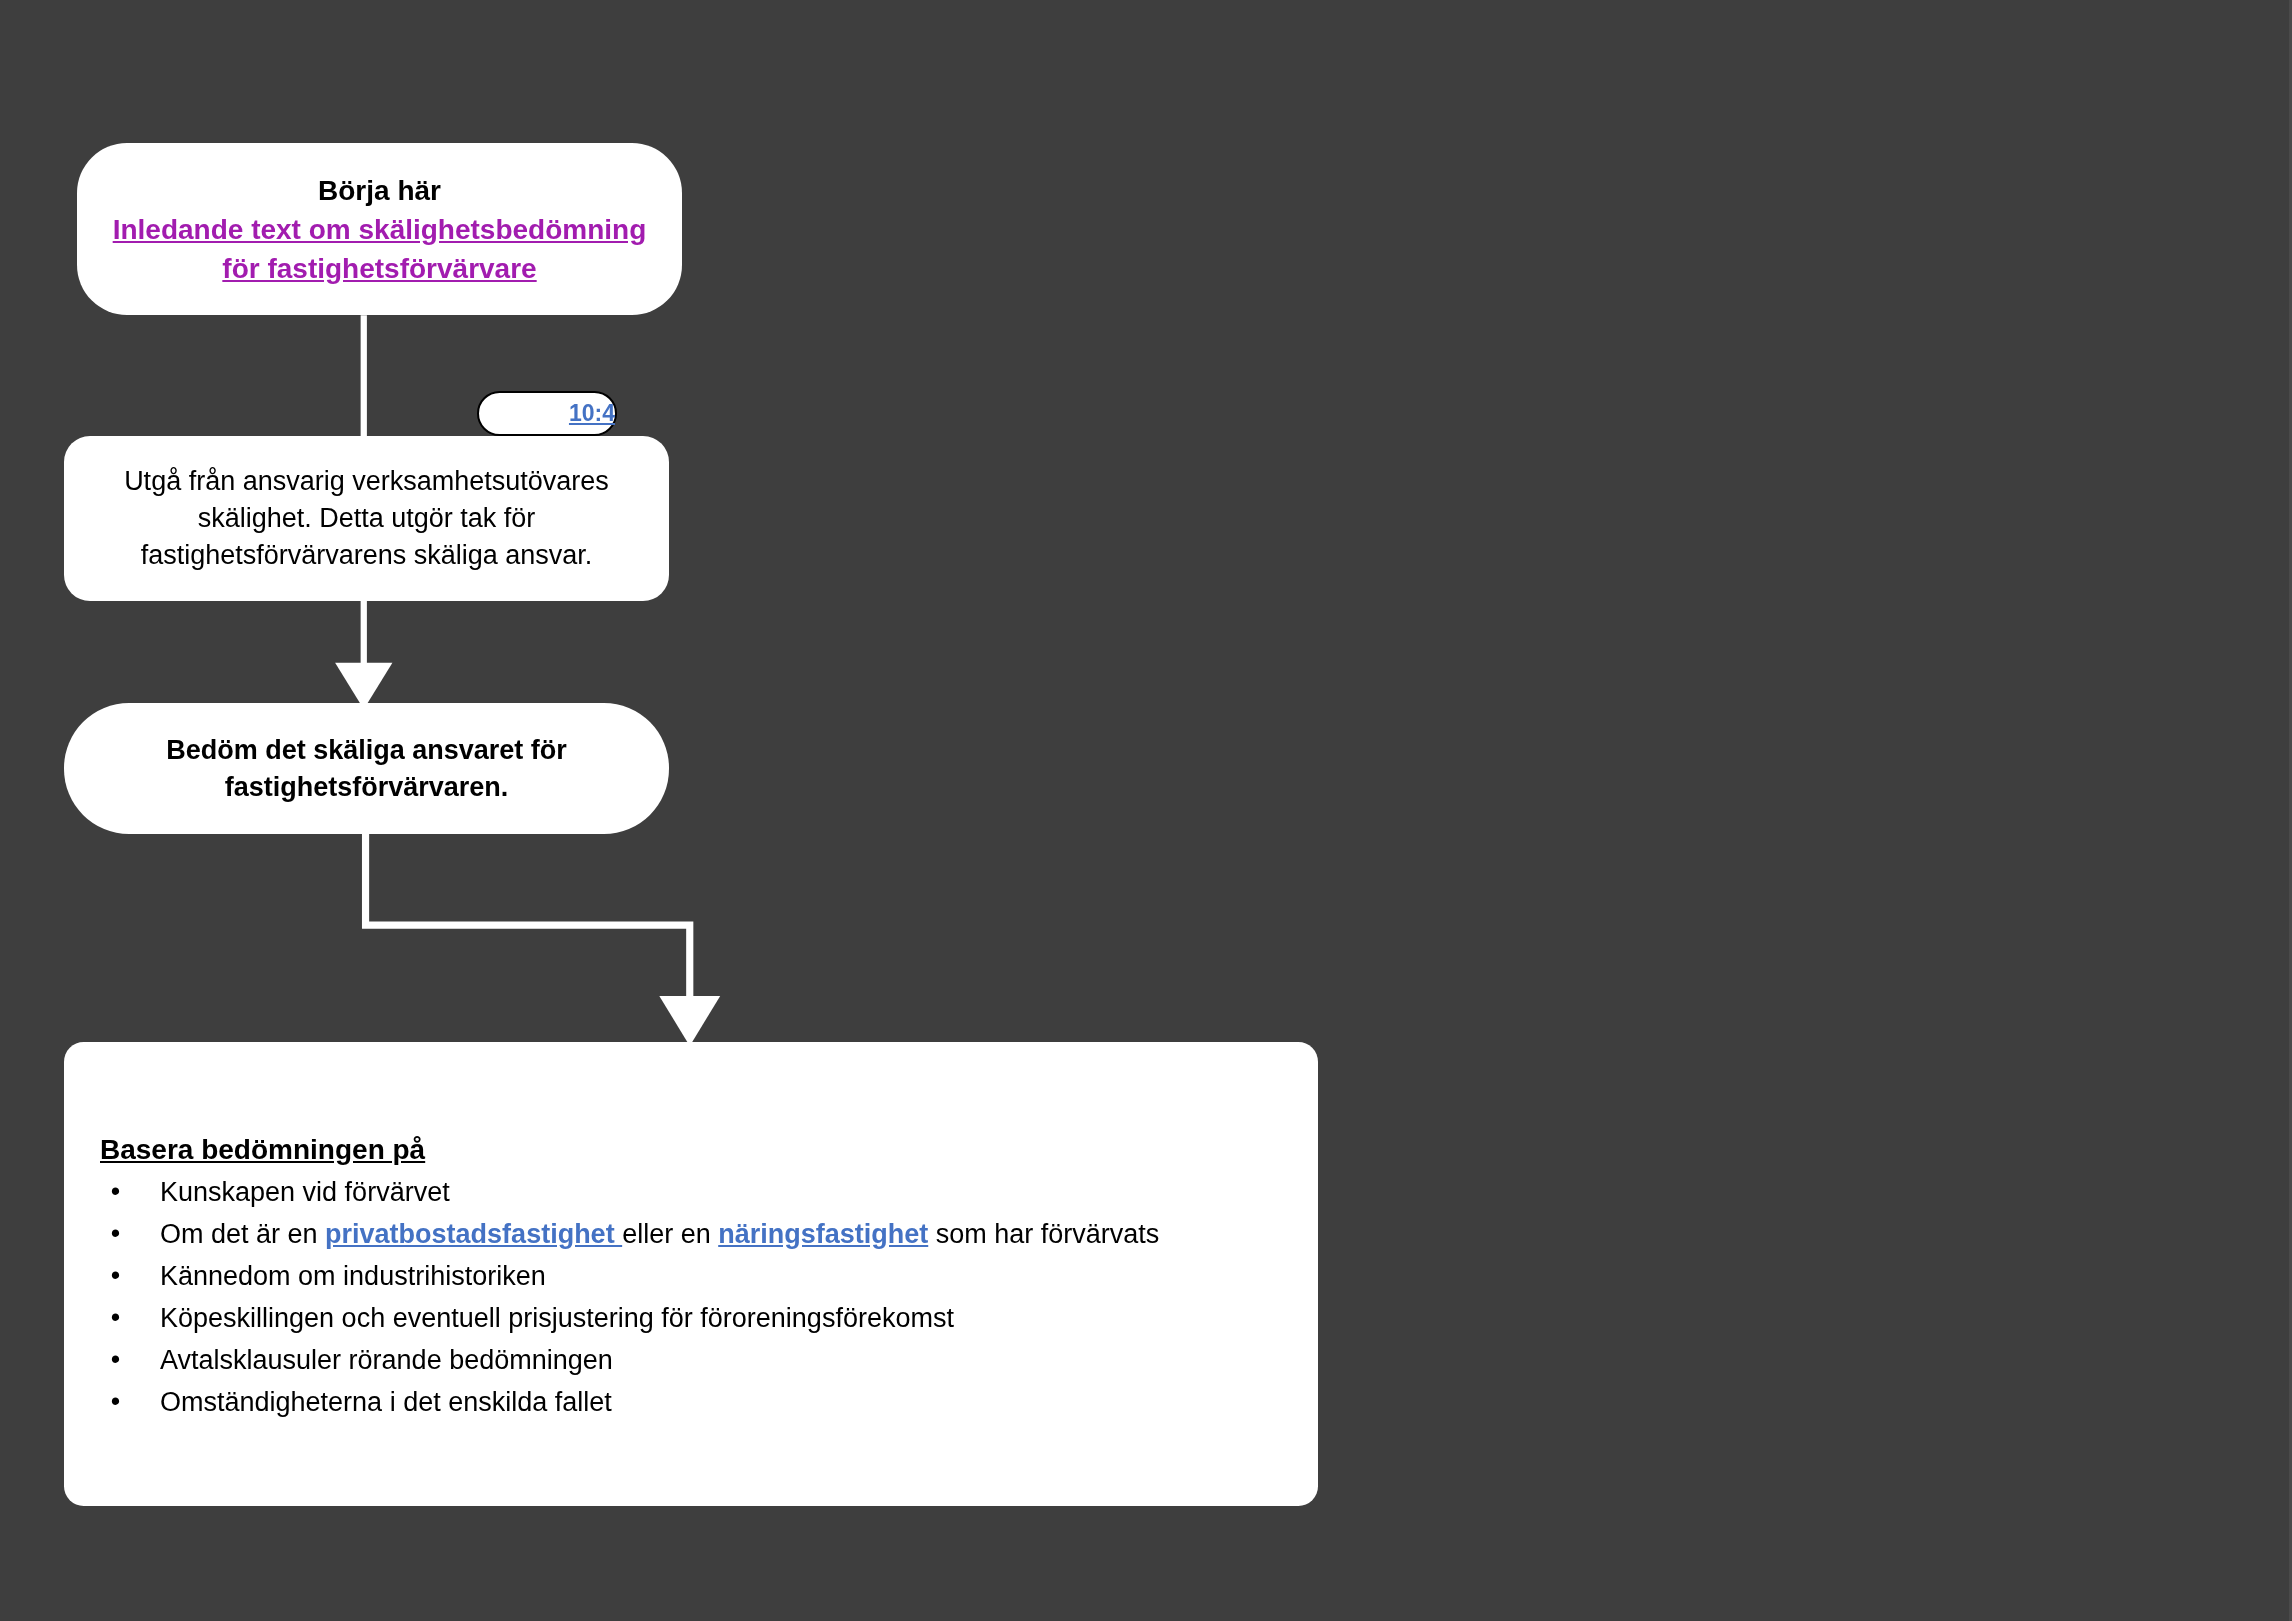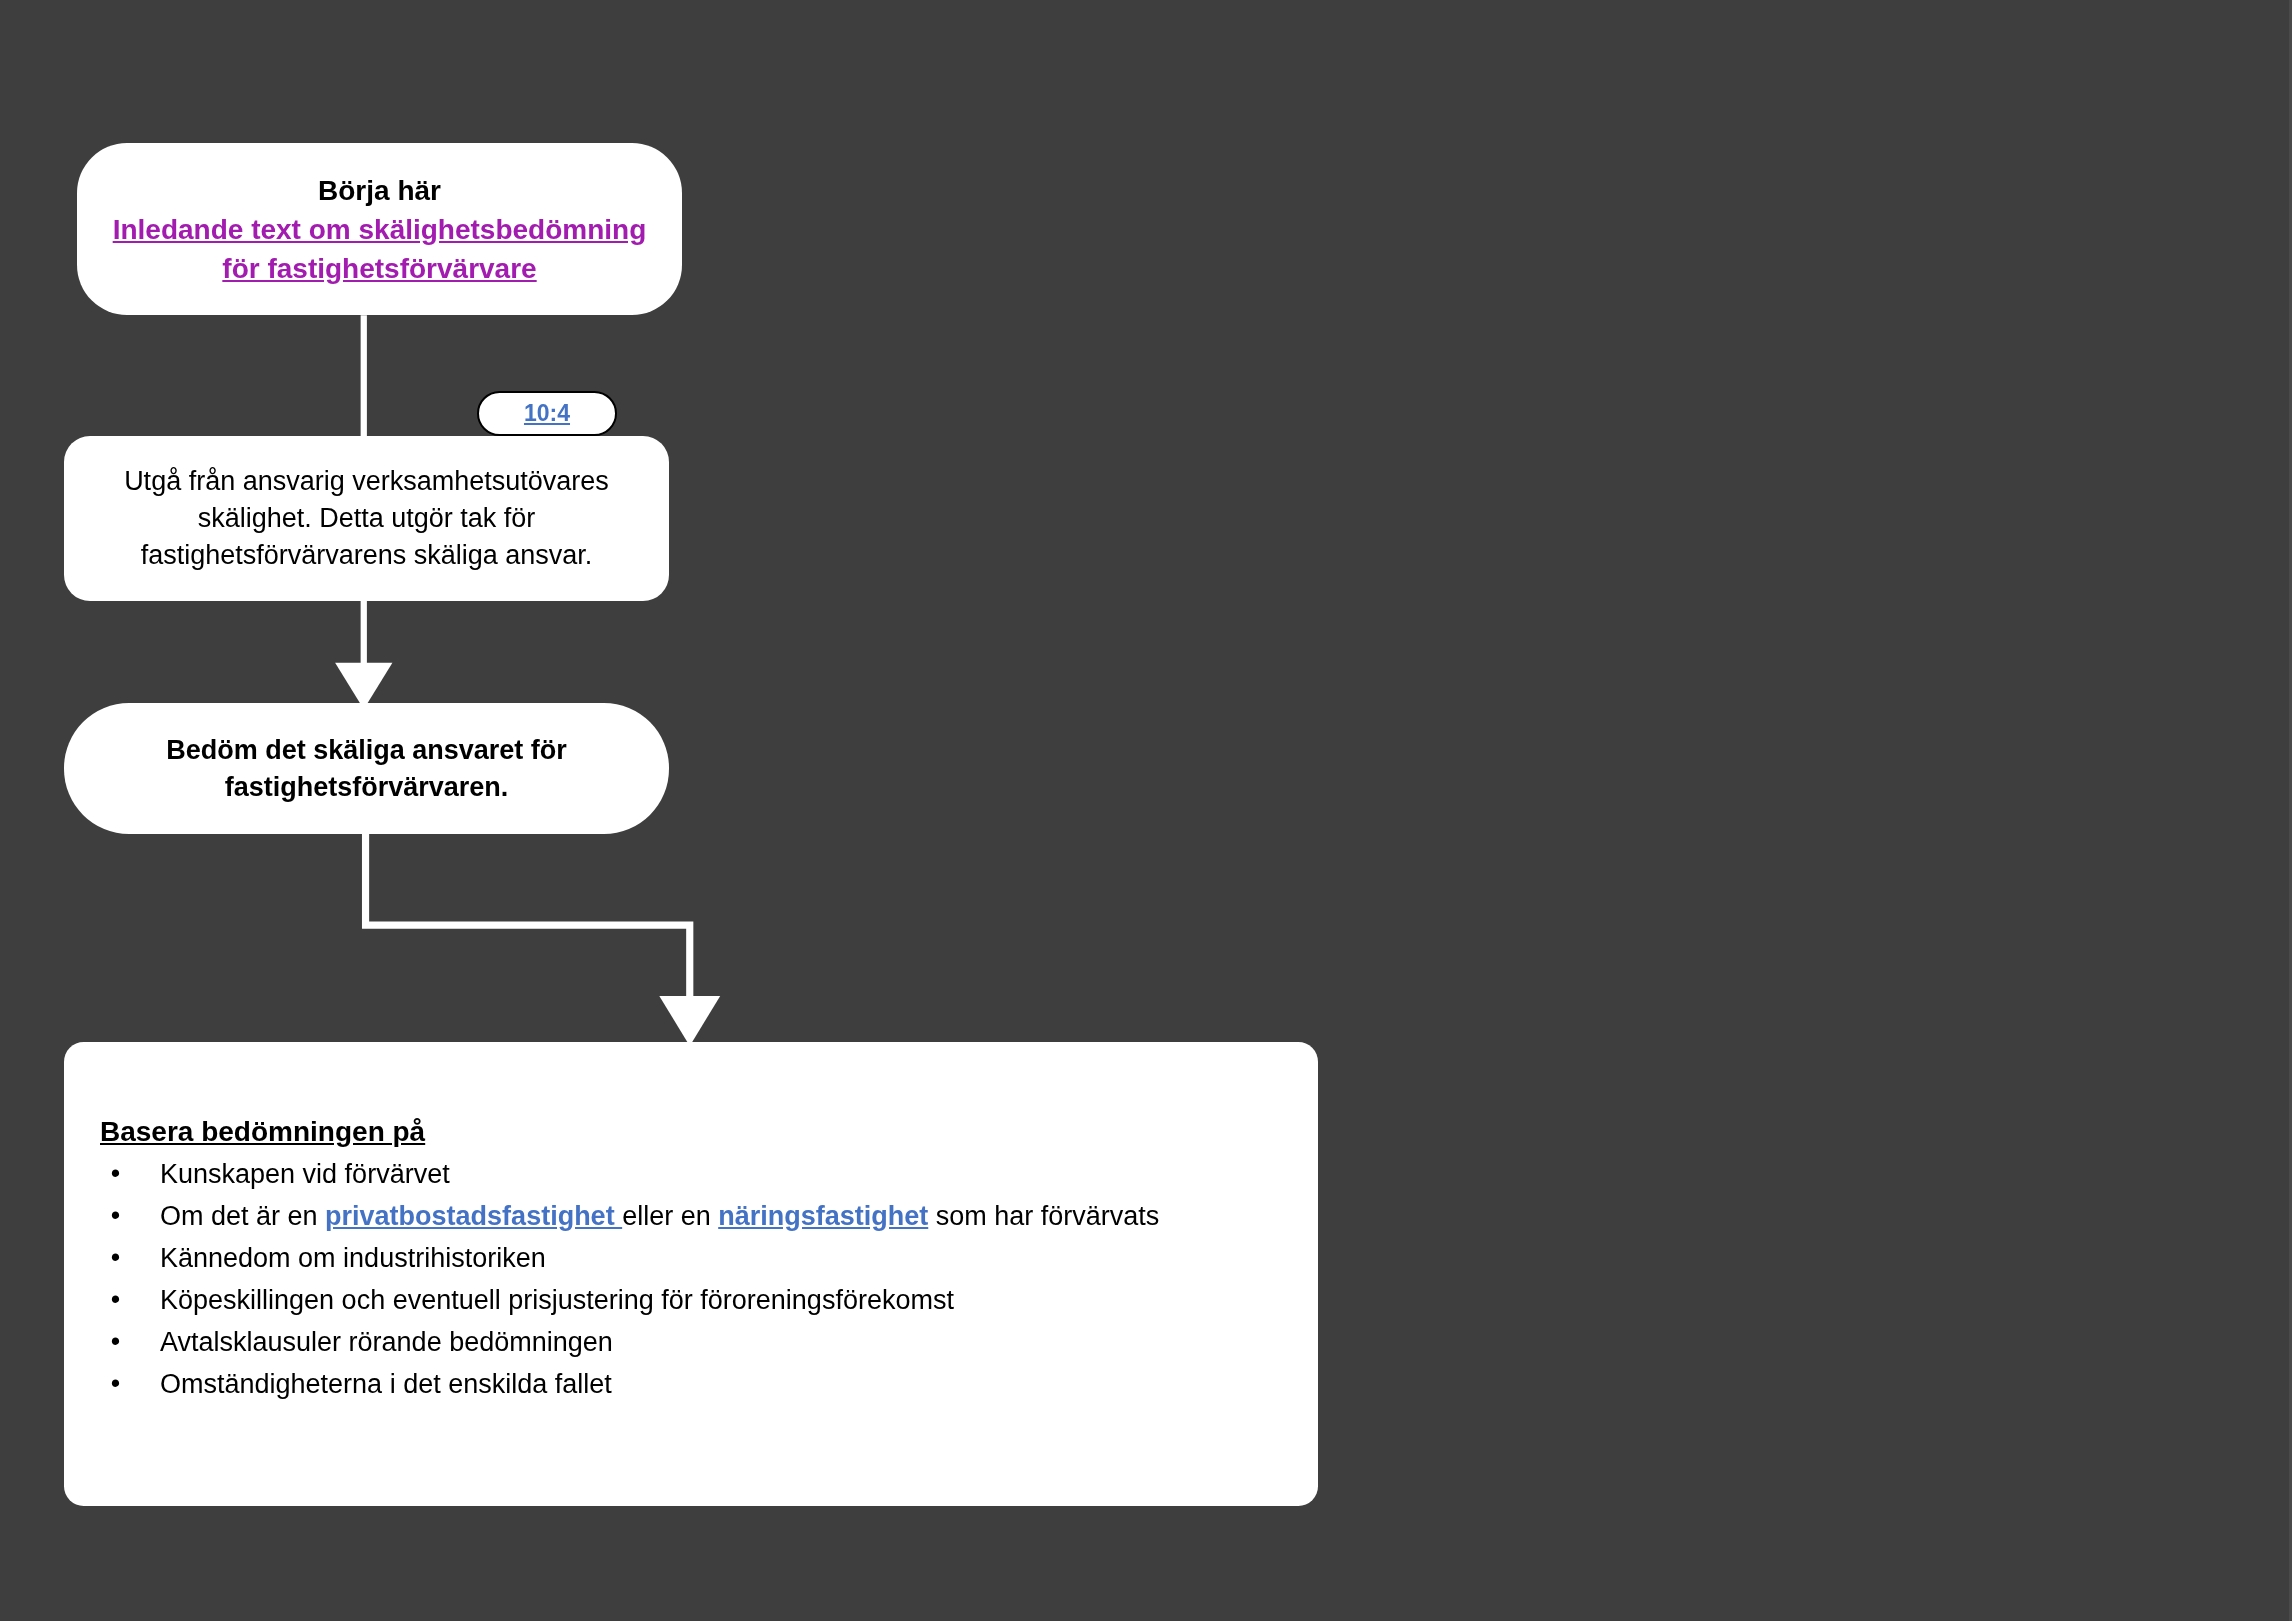--- a/index.html
+++ b/index.html
@@ -112,41 +112,41 @@
     left: 477px;
     top: 391px;
     width: 140px;
     height: 45px;
     background: #ffffff;
     border: 2.7px solid #000000;
     border-radius: 23px;
     box-sizing: border-box;
     display: flex;
     align-items: center;
-    justify-content: center;
+    justify-content: flex-end;
   }
   #badge-104 .badge-text {
     font-size: 23px;
     font-weight: bold;
     color: #4472c4;
     text-decoration: underline;
     cursor: pointer;
   }
 
   
   #panel-criteria {
     position: absolute;
     left: 64px;
     top: 1042px;
     width: 1254px;
     height: 464px;
     background: #ffffff;
     border-radius: 19.7px;
     box-sizing: border-box;
-    padding: 70px 36px 0 36px;
+    padding: 88px 36px 0 36px;
     color: #000000;
   }
   #panel-criteria .panel-heading {
     font-size: 28px;
     font-weight: bold;
     text-decoration: underline;
     line-height: 39px;
     margin: 0 0 1.8px 0;
   }
   #panel-criteria ul {

